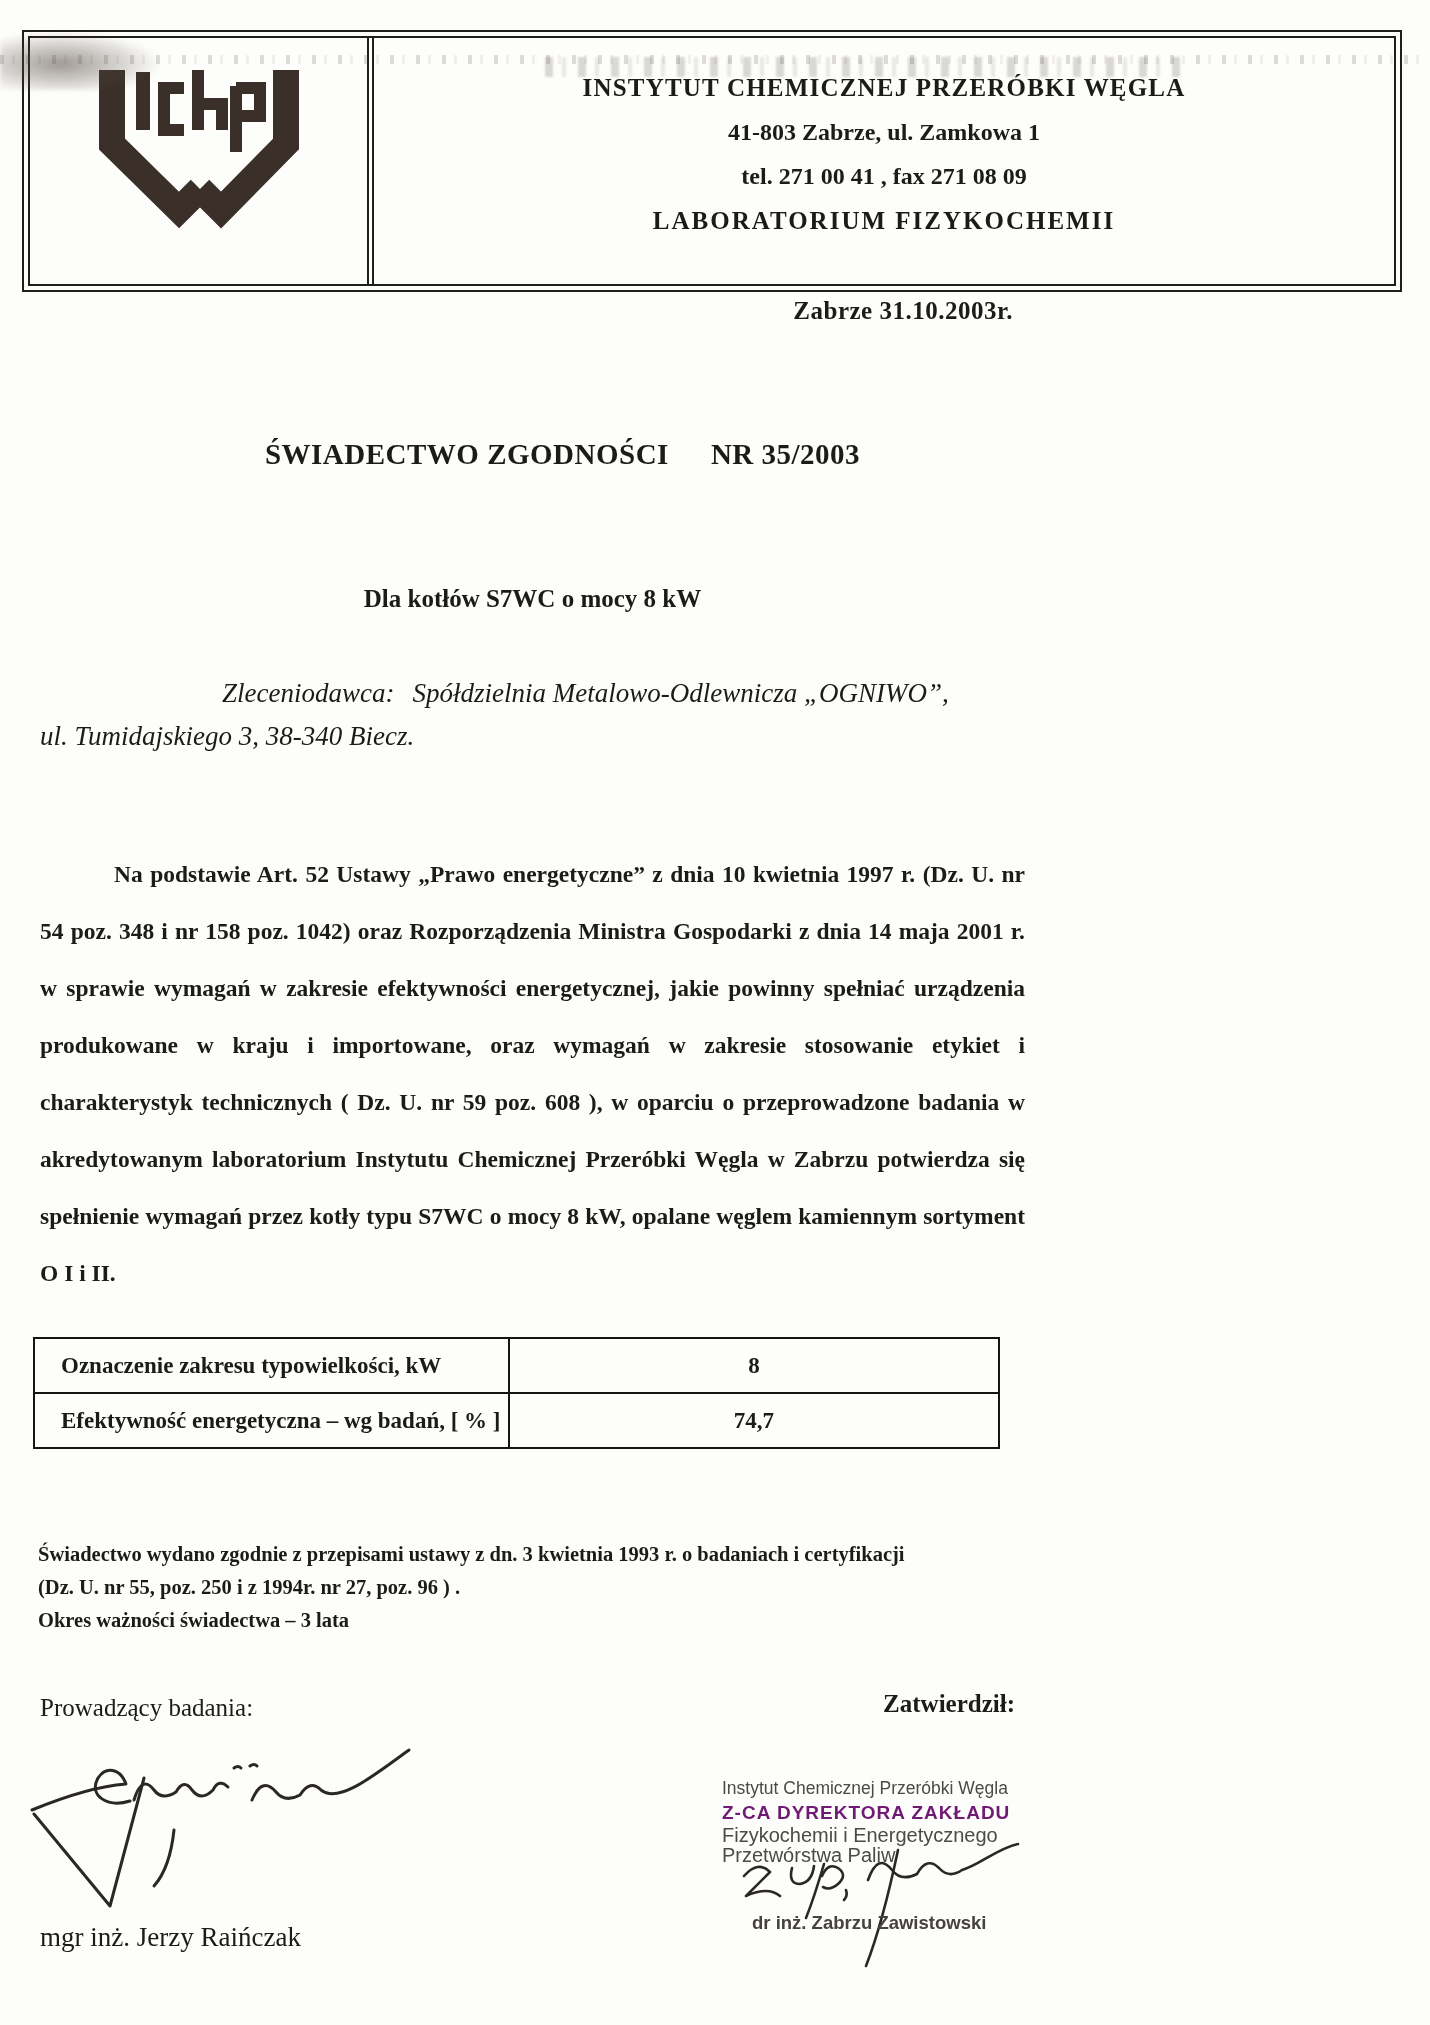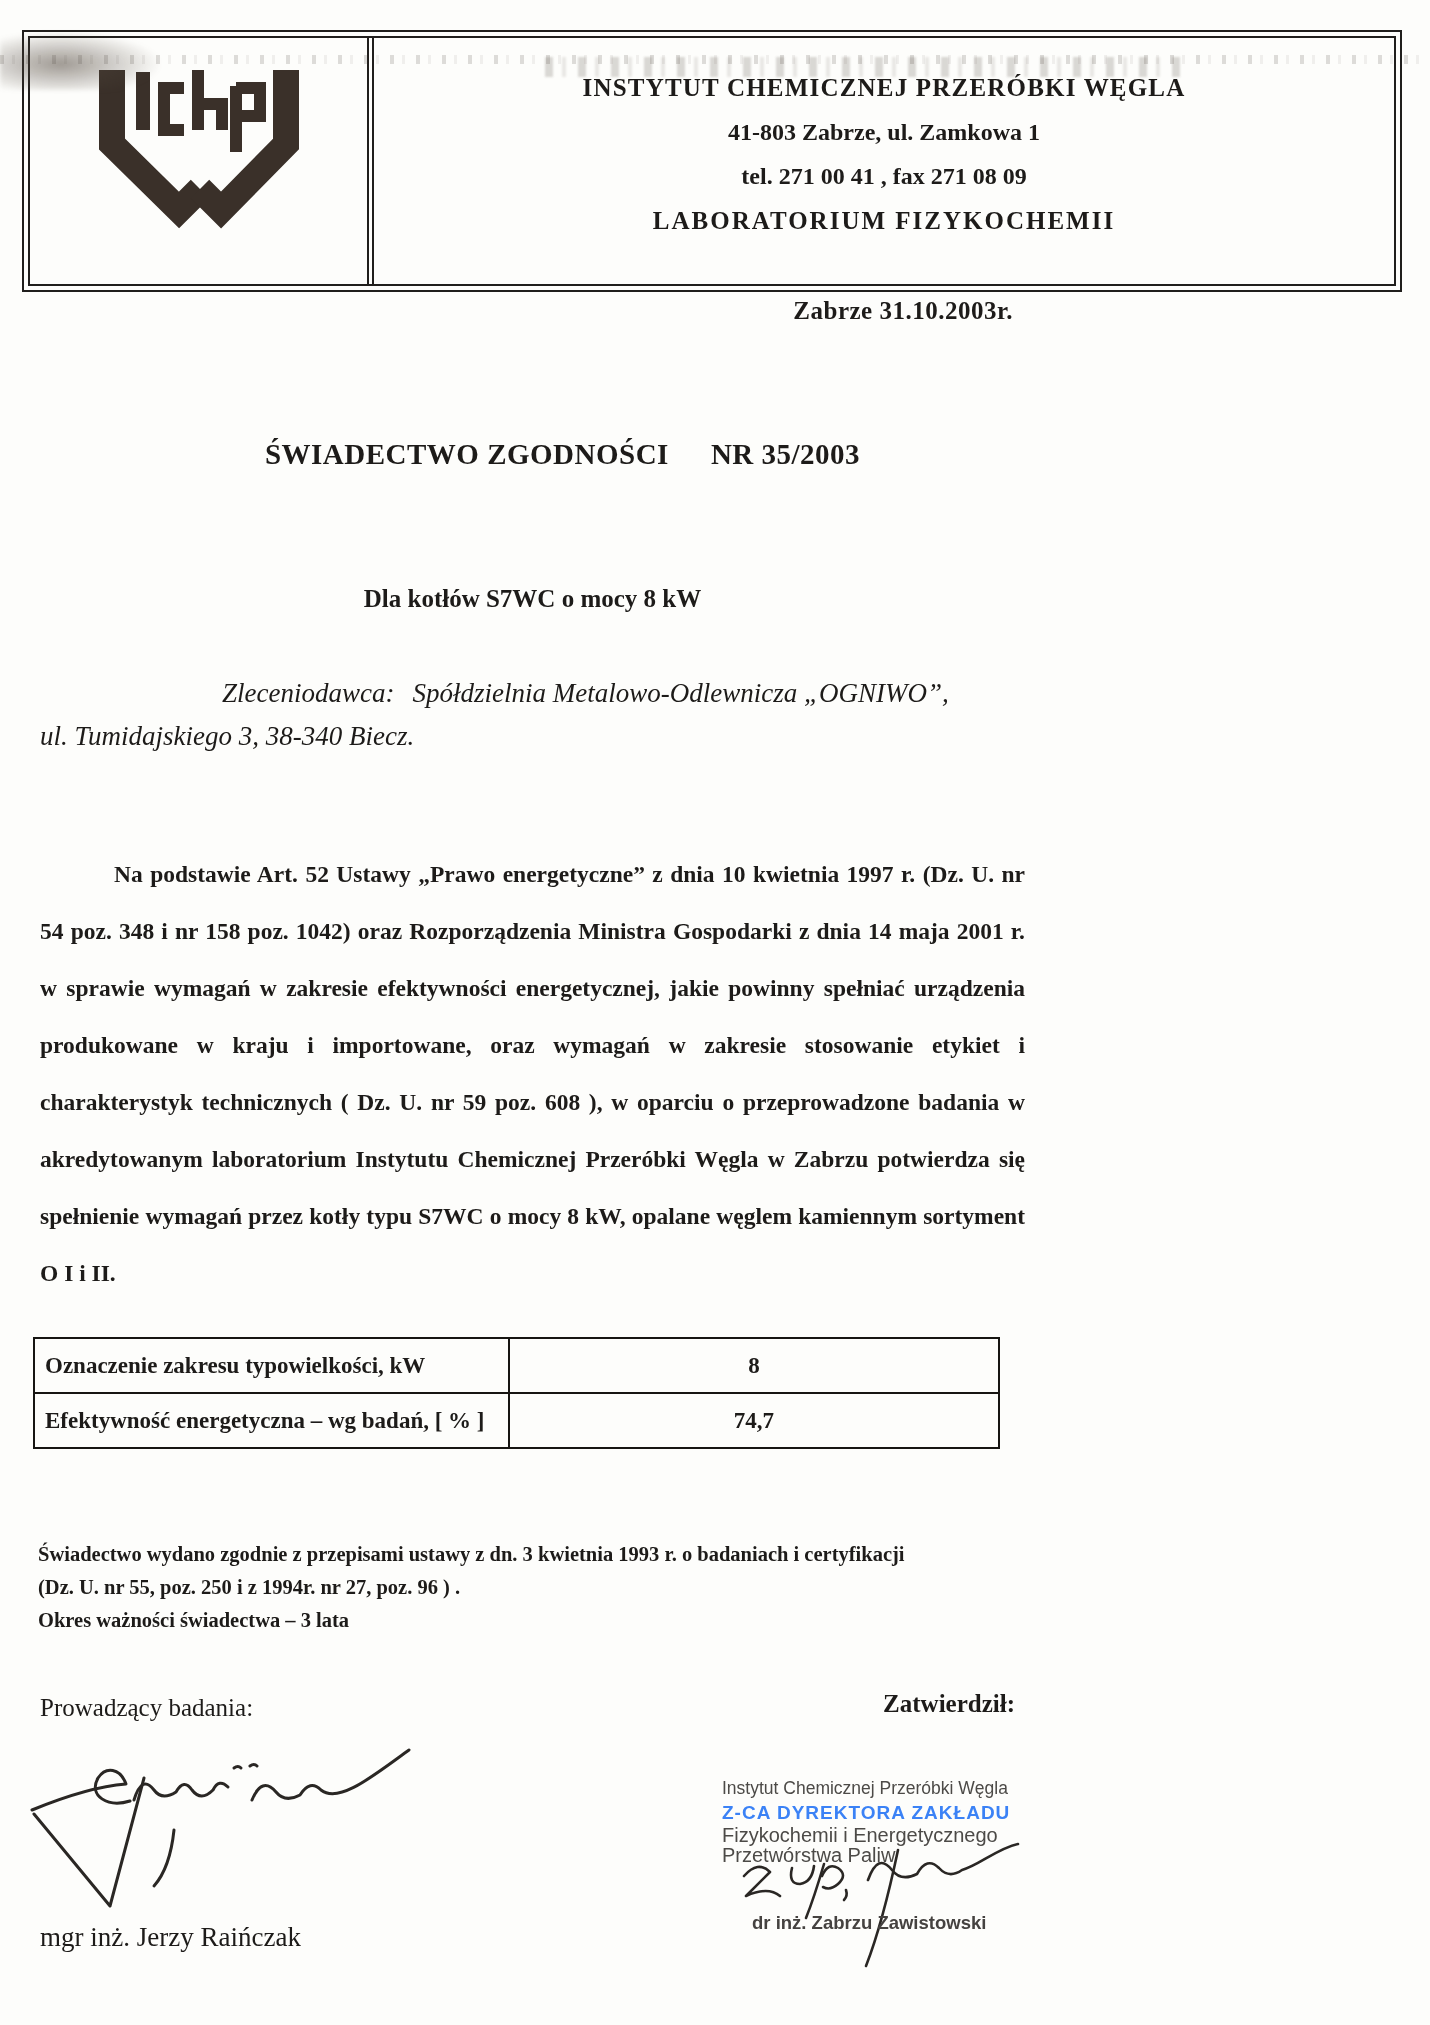--- a/index.html
+++ b/index.html
@@ -90,21 +90,21 @@
   
   .spec-table{
     position:absolute;top:1337px;left:33px;width:967px;
     border-collapse:collapse;
   }
   .spec-table td{
     border:2.5px solid #171512;
     font-size:23px;font-weight:bold;height:55px;
     box-sizing:border-box;
   }
-  .spec-table td.cell-label{padding-left:10px;width:49.2%;}
+  .spec-table td.cell-label{padding-left:26px;width:49.2%;}
   .spec-table td.cell-value{text-align:center;}
 
   
   .notes{
     position:absolute;top:1538px;left:38px;width:1000px;
     font-size:20.5px;font-weight:bold;line-height:33px;
   }
 
   
   .sig-left-heading{position:absolute;top:1694px;left:40px;font-size:25px;font-weight:normal;}
@@ -113,21 +113,21 @@
 
   .sig-right-heading{
     position:absolute;top:1690px;left:700px;width:315px;
     text-align:right;font-size:25px;font-weight:bold;
   }
   .stamp{
     position:absolute;top:1776px;left:722px;width:302px;
     font-family:"Liberation Sans", sans-serif;color:#4c4a47;text-align:left;
   }
   .stamp-line1{font-size:17.5px;line-height:24px;}
-  .stamp-line2{font-size:19px;font-weight:bold;letter-spacing:1px;line-height:25px;color:#3b82f6;}
+  .stamp-line2{font-size:19px;font-weight:bold;letter-spacing:1px;line-height:25px;color:#701a75;}
   .stamp-line3{font-size:20px;line-height:20px;}
   .sig-right-svg{position:absolute;top:1838px;left:728px;}
   .sig-right-name{
     position:absolute;top:1912px;left:752px;
     font-family:"Liberation Sans", sans-serif;font-weight:600;
     font-size:18.5px;color:#454240;
   }
 </style>
 </head>
 <body>

